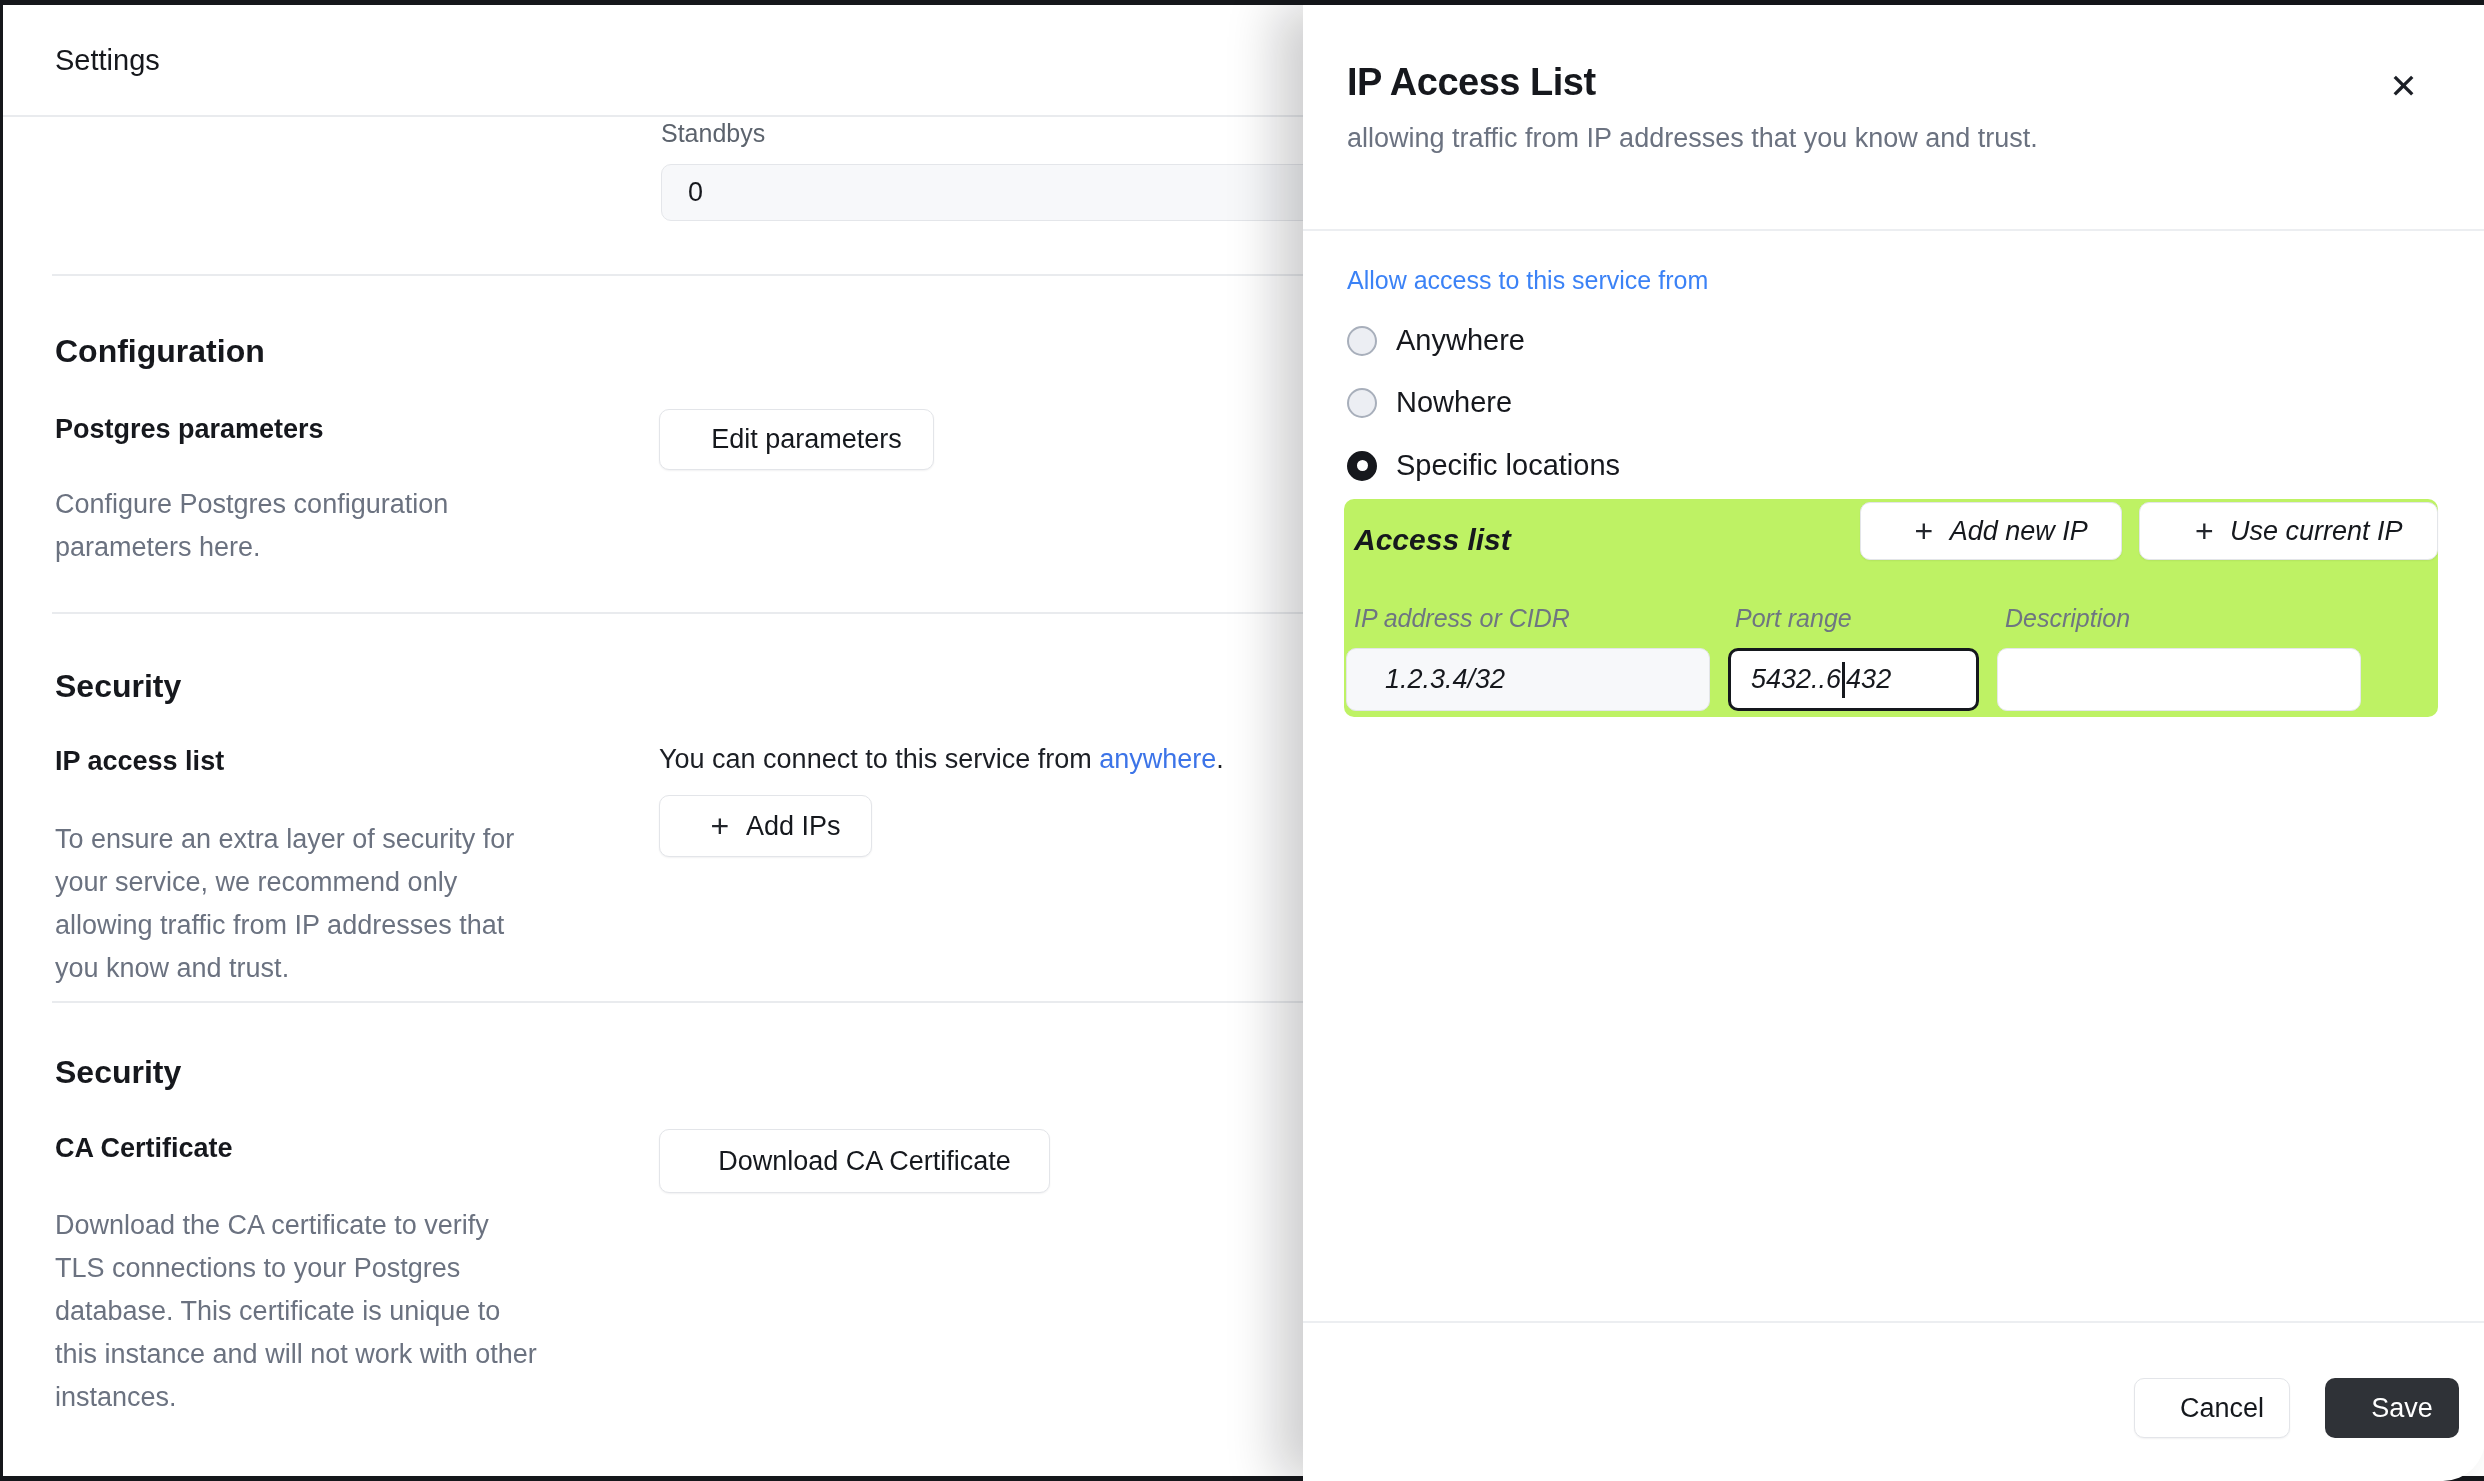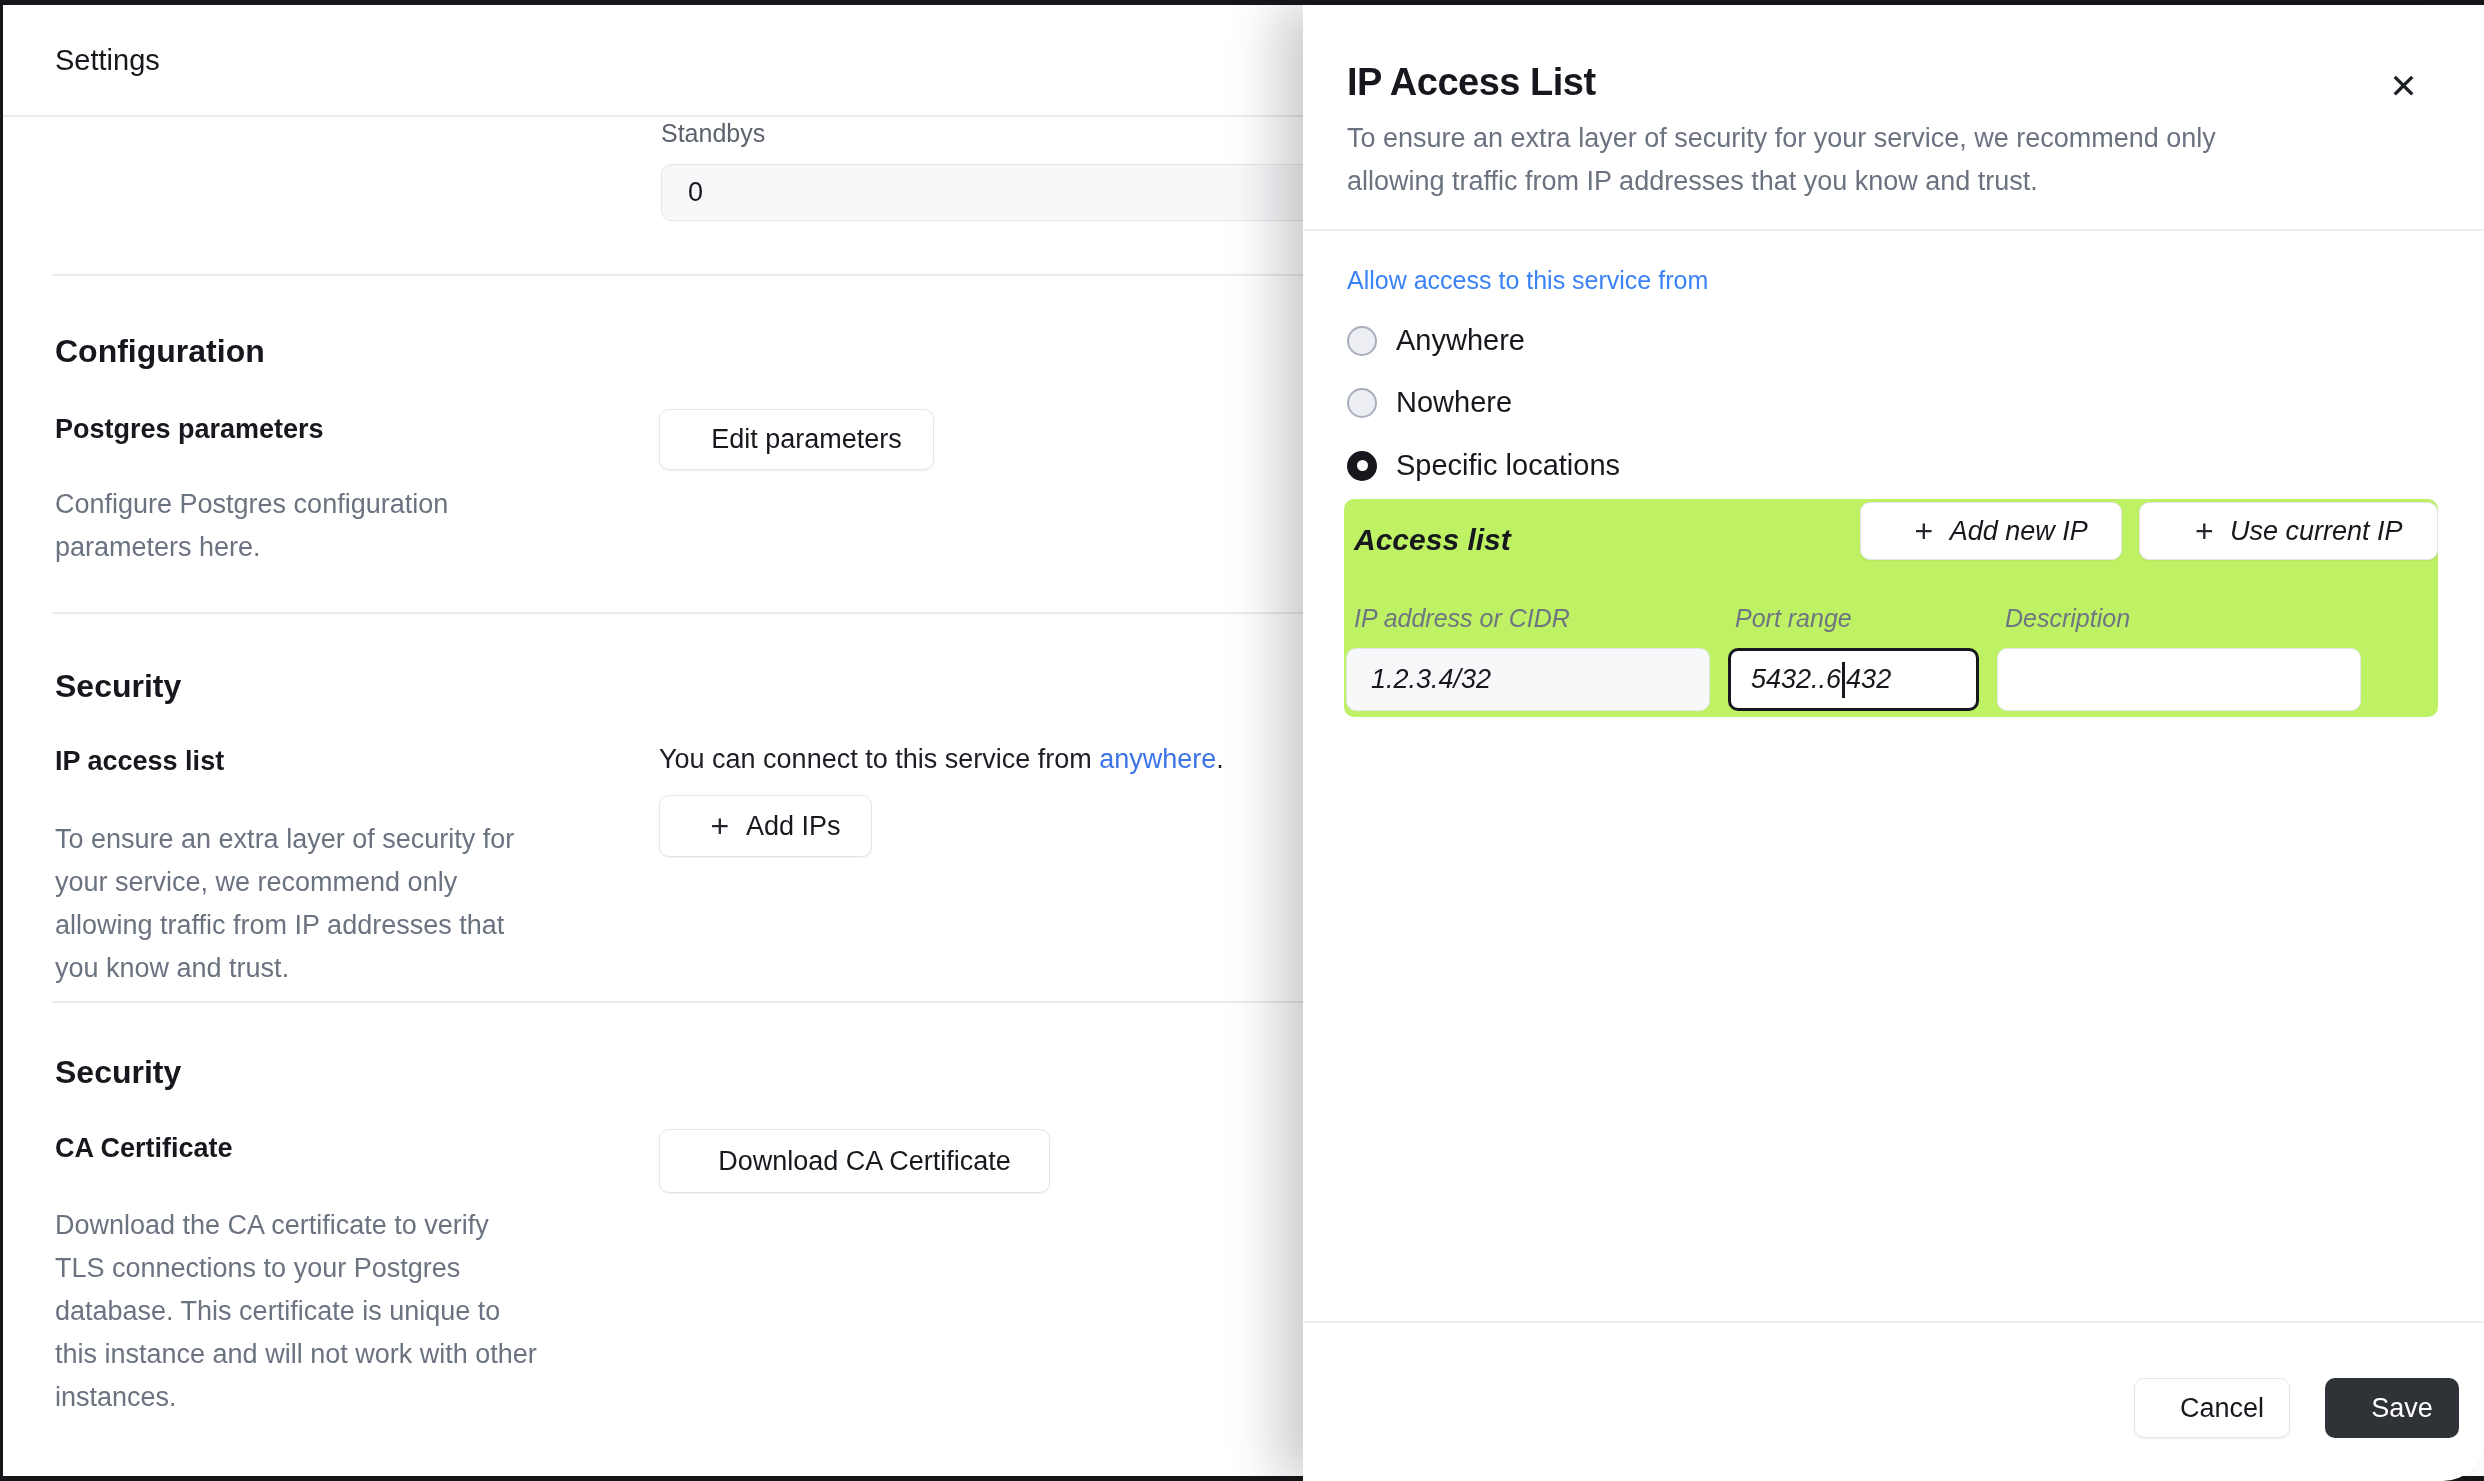--- a/index.html
+++ b/index.html
@@ -65,21 +65,21 @@
   .radio-row.selected .radio::after { content:""; position:absolute; left:50%; top:50%; width:11px; height:11px; margin:-5.4px 0 0 -5.4px; border-radius:50%; background:#ffffff; }
   .radio-label { font-size:29px; color:#16181d; }
 
   .access-panel { position:absolute; left:41px; top:494px; width:1094px; height:218px; background:#bef264; border-radius:10px;font-style:italic; }
   .ap-heading { left:10px; top:24px; font-size:30px; font-weight:700; color:#16181d; }
   .ap-btn-addnew { left:516px; top:3px; width:262px; height:58px; }
   .ap-btn-usecurrent { left:795px; top:3px; width:299px; height:58px; }
   .ap-col { top:105px; font-size:25px; color:#6e7581; }
   .ap-col1 { left:10px; } .ap-col2 { left:391px; } .ap-col3 { left:661px; }
   .ap-input { top:149px; height:63px; border-radius:10px; display:flex; align-items:center; font-size:27px; color:#16181d; }
-  .ap-ip { left:2px; width:364px; background:#f7f8fa; border:1.5px solid #e3e5e8; padding-left:24px; }
+  .ap-ip { left:2px; width:364px; background:#f7f8fa; border:1.5px solid #e3e5e8; padding-left:38px; }
   .ap-port { left:384px; width:251px; background:#ffffff; border:3px solid #15181d; padding-left:20px; }
   .ap-desc { left:653px; width:364px; background:#ffffff; border:1.5px solid #e5e7ea; }
   .caret { display:inline-block; width:3px; height:36px; background:#15181d; vertical-align:-7px; margin:0 1px; }
 
   .m-btn-cancel { left:831px; top:1373px; width:156px; height:60px; }
   .m-btn-save { left:1022px; top:1373px; width:134px; height:60px; background:#2f3237; border:none; color:#ffffff; box-shadow:none; }
 </style>
 </head>
 <body>
 
@@ -131,21 +131,20 @@
     <div>TLS connections to your Postgres</div>
     <div>database. This certificate is unique to</div>
     <div>this instance and will not work with other</div>
     <div>instances.</div>
   </div>
 
   <div class="modal">
     <div class="abs m-title">IP Access List</div>
     <div class="abs m-close">✕</div>
     <div class="abs m-subtitle">
-      <div>To ensure an extra layer of security for your service, we recommend only</div>
       <div>allowing traffic from IP addresses that you know and trust.</div>
     </div>
     <div class="m-divider md-header"></div>
 
     <div class="abs m-allow-label">Allow access to this service from</div>
 
     <div class="radio-row r-anywhere">
       <span class="radio"></span>
       <span class="radio-label">Anywhere</span>
     </div>

